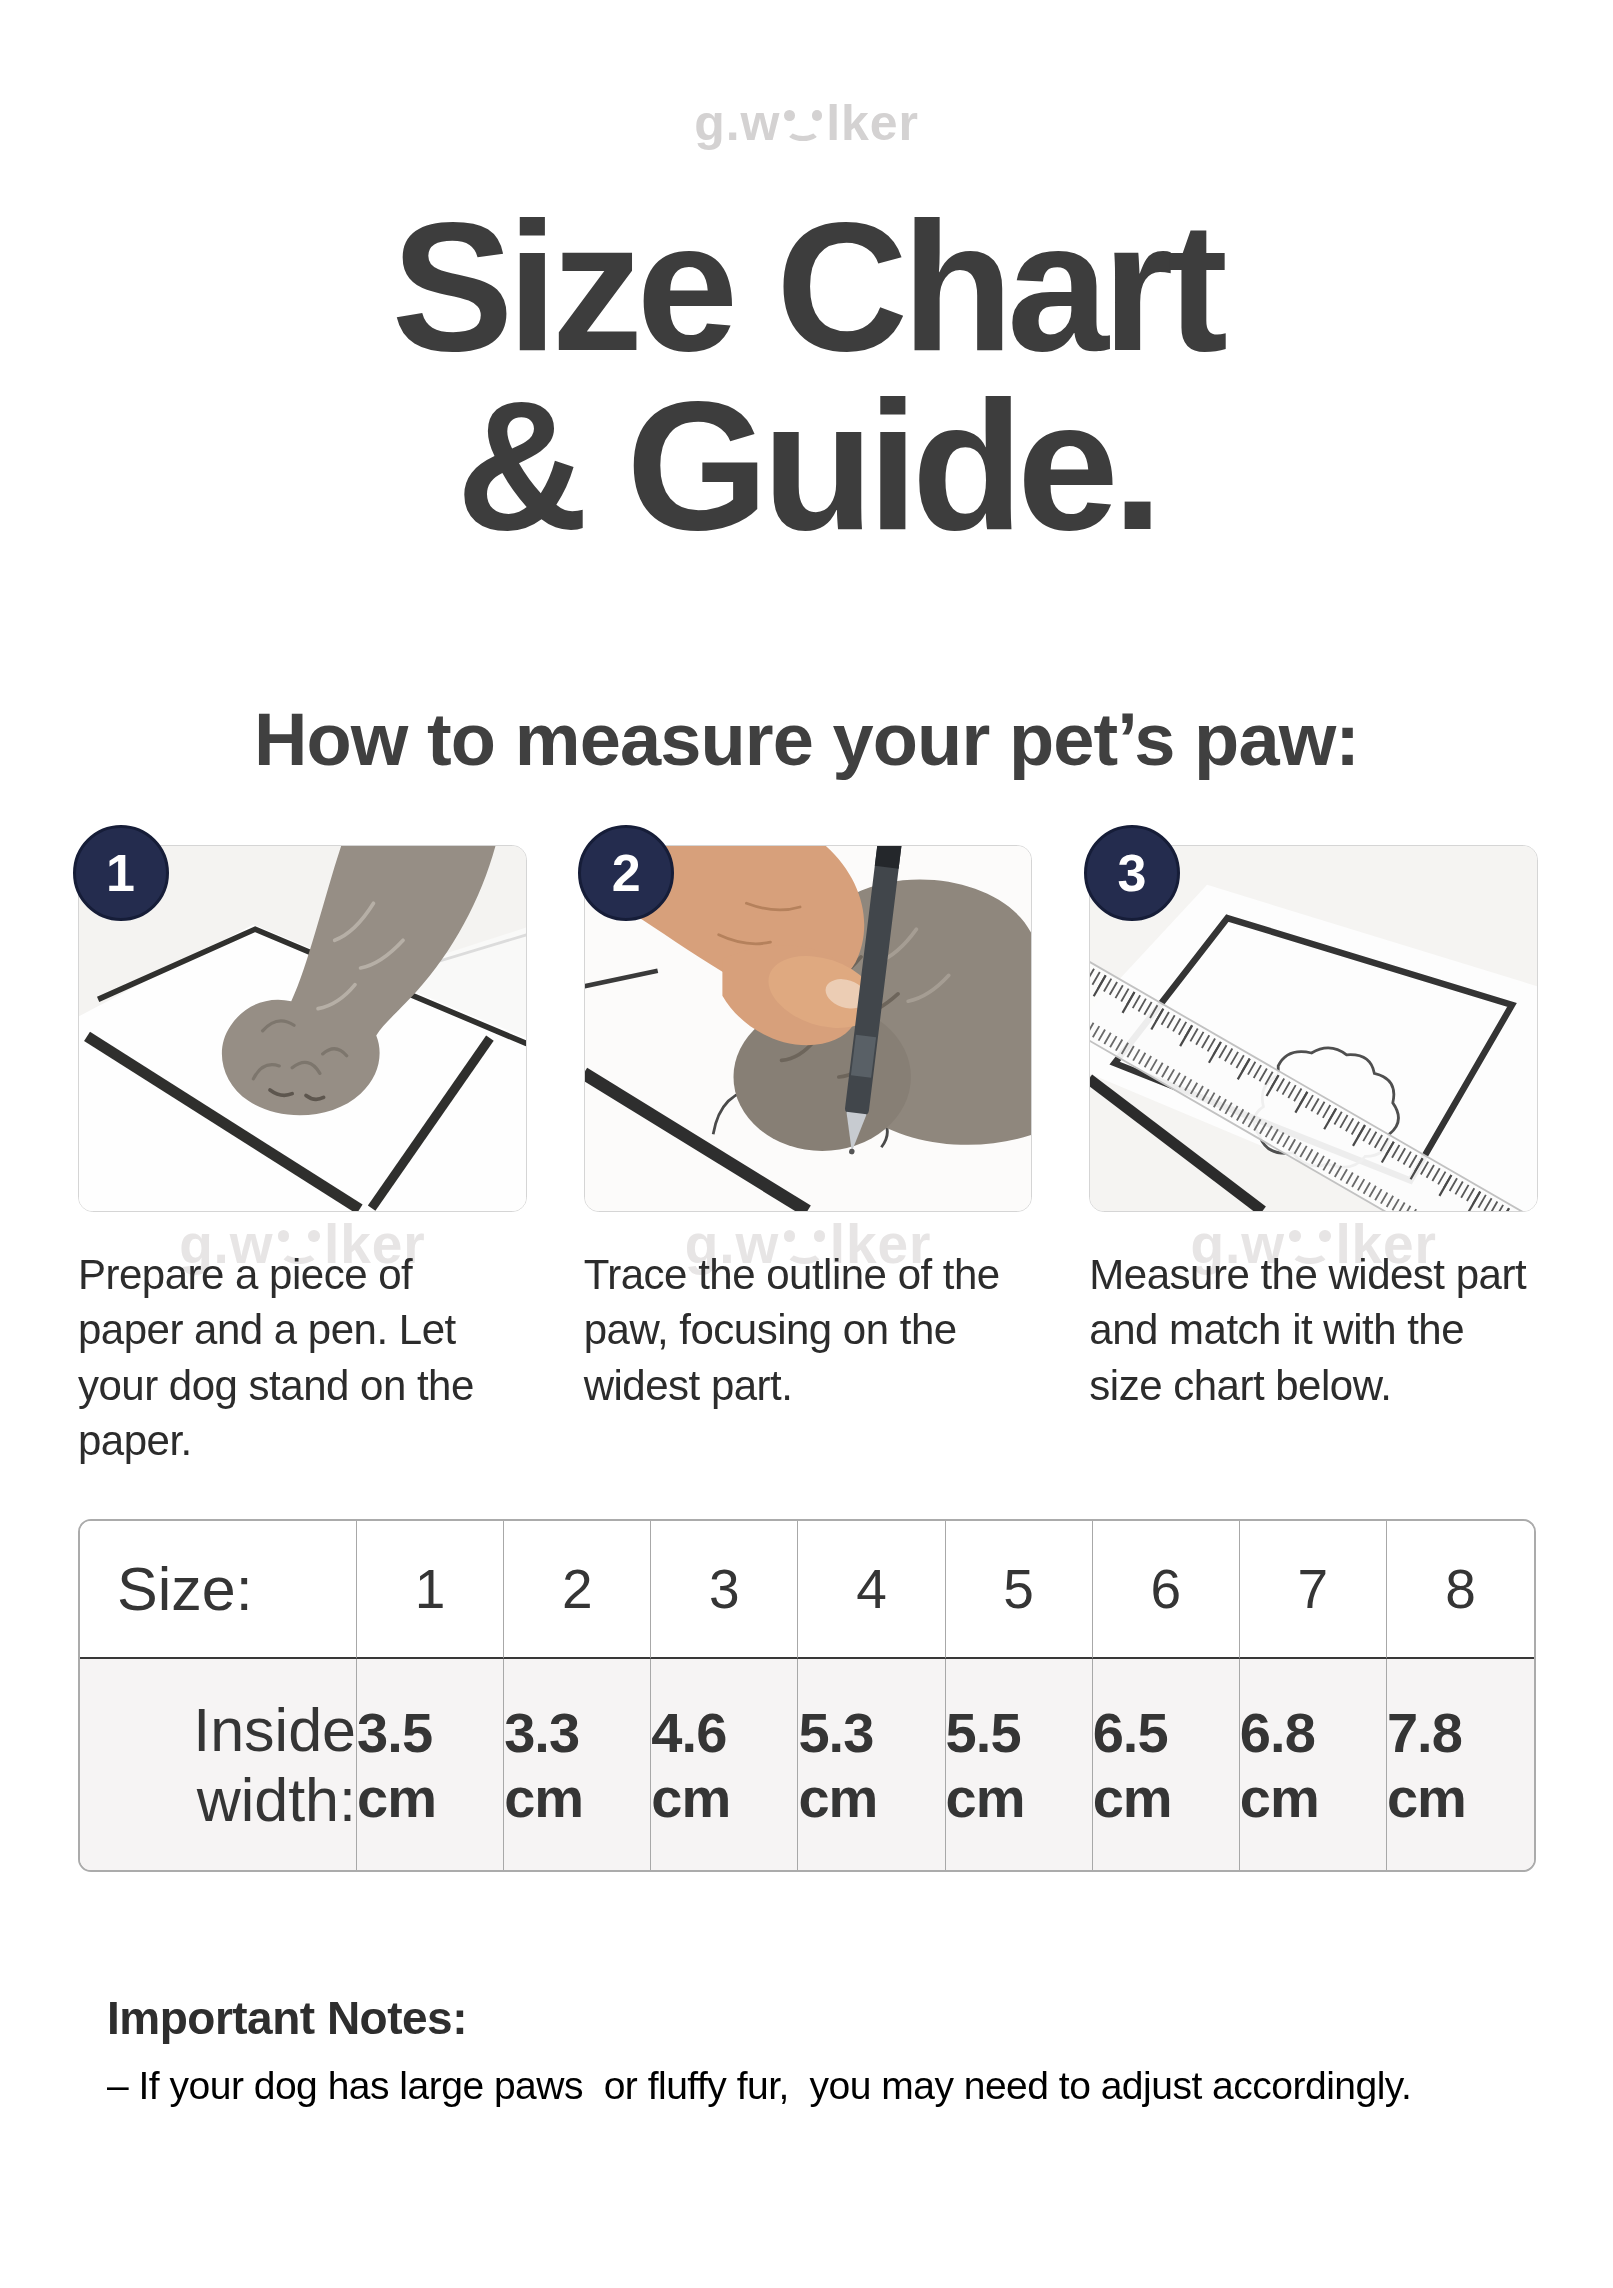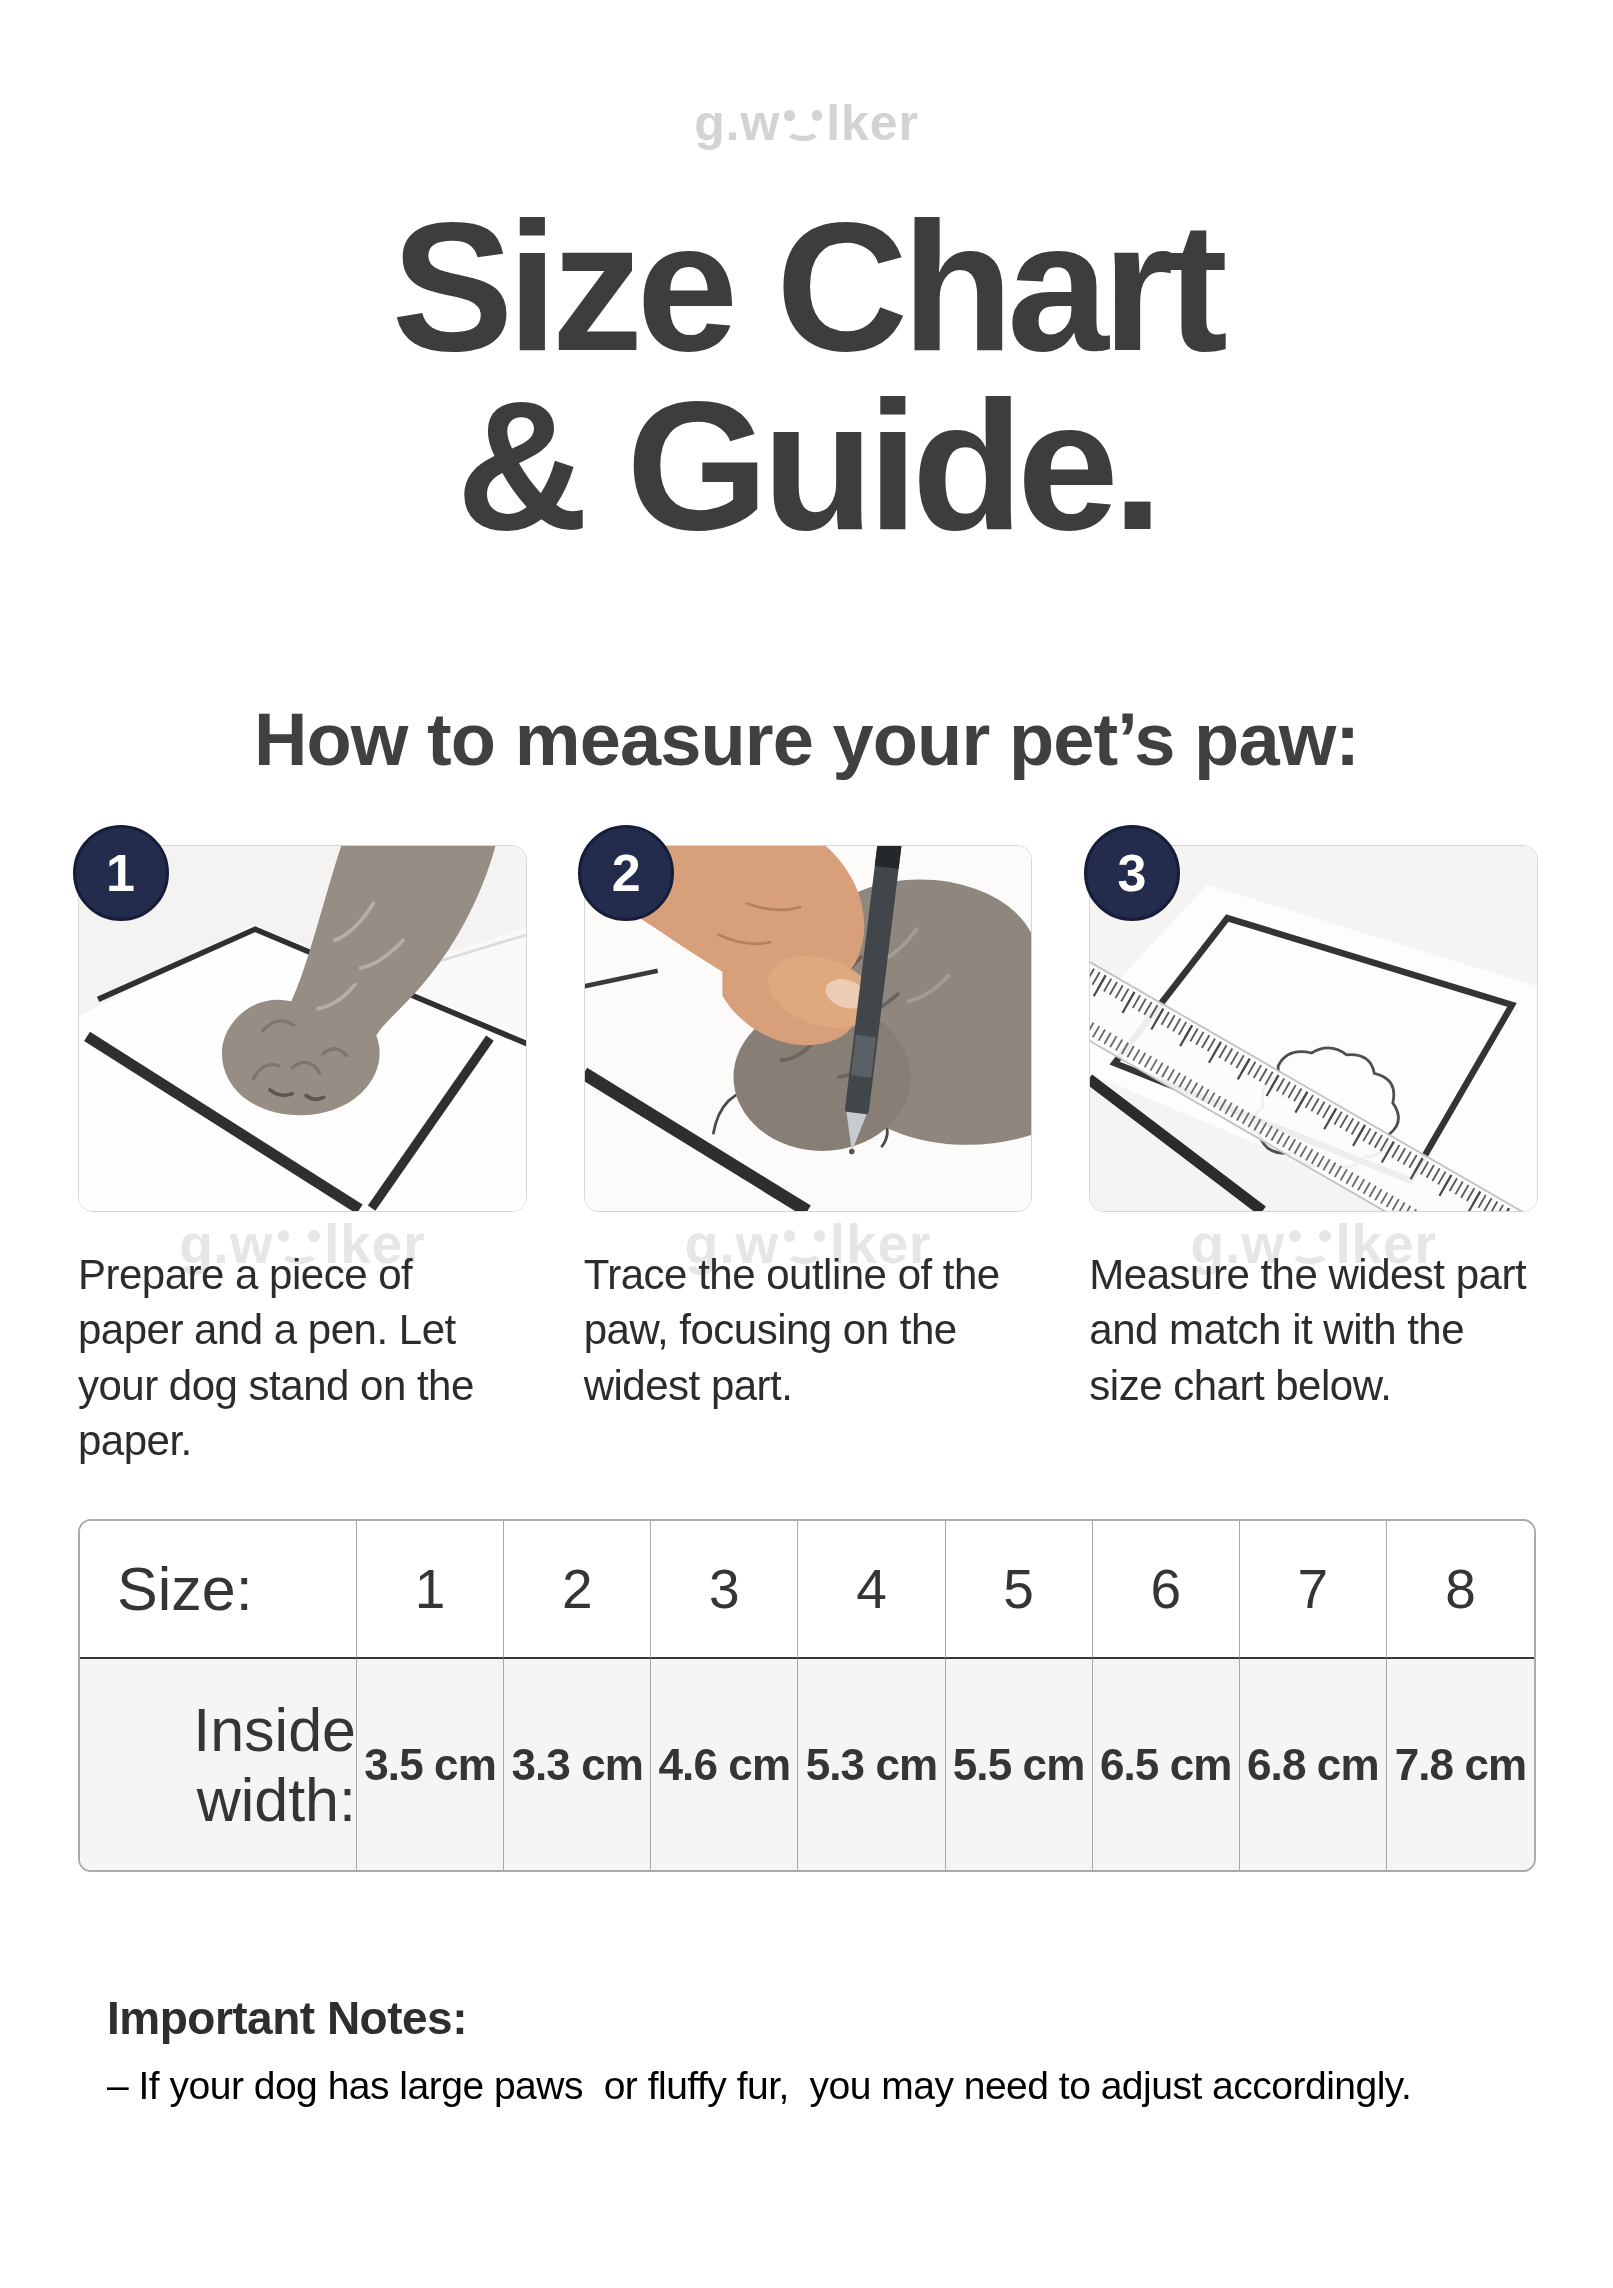--- a/index.html
+++ b/index.html
@@ -60,21 +60,21 @@
   }
   .cell{
     display:flex;align-items:center;justify-content:center;box-sizing:border-box;
     border-right:1.8px solid #a8a8a8;color:#353535;
   }
   .cell.last{border-right:none;}
   .cell.r1{border-bottom:2.8px solid #383838;background:#ffffff;}
   .cell.r2{background:#f6f4f4;}
   .cell.label{justify-content:flex-start;padding-left:37px;font-size:61px;font-weight:400;text-align:right;}
   .cell.num{font-size:55px;font-weight:400;}
-  .cell.val{font-size:44px;font-weight:700;letter-spacing:-0.9px;}
+  .cell.val{font-size:56px;font-weight:700;letter-spacing:-0.9px;}
   
   .notes{position:absolute;left:107px;top:1975px;width:1403px;}
   .notes-heading{font-size:46px;font-weight:700;color:#2e2e2e;margin-bottom:14.8px;letter-spacing:-0.5px;}
   .note{font-size:39px;font-weight:400;color:#000000;line-height:1.35;margin:5.5px 0;white-space:pre-wrap;letter-spacing:-0.5px;}
 </style>
 </head>
 <body>
 
 <div class="page">
 

